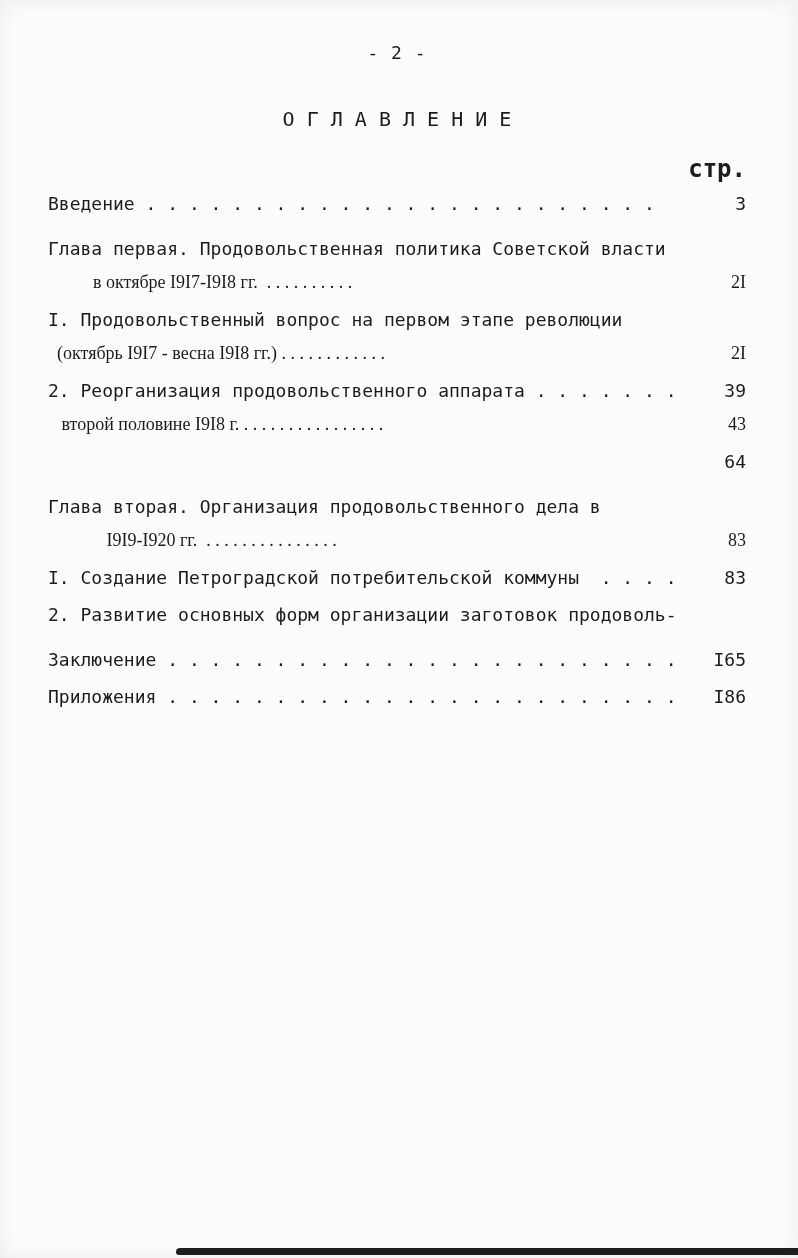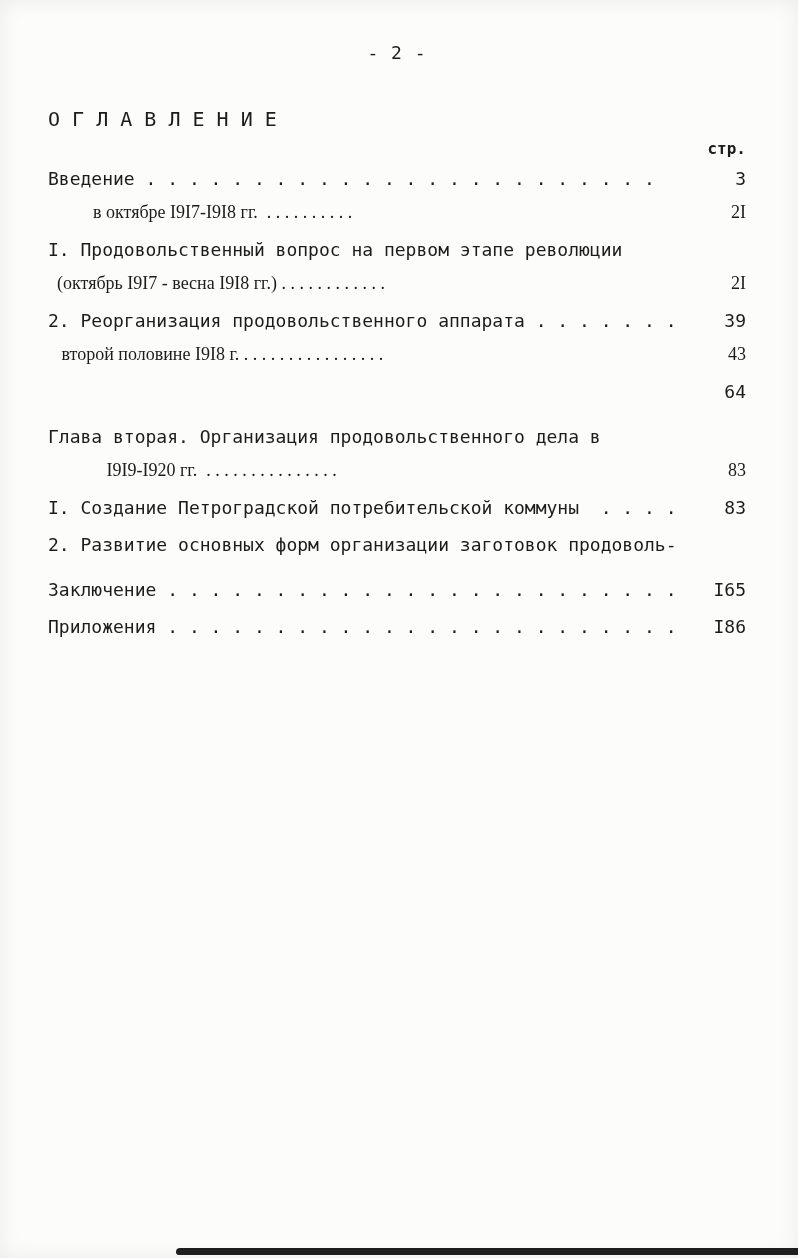--- a/index.html
+++ b/index.html
@@ -22,28 +22,29 @@
     padding: 0 52px 0 48px;
   }
   .page-num {
     padding-top: 42px;
     text-align: center;
     font-size: 18px;
     letter-spacing: 1px;
   }
   .doc-title {
     margin: 44px 0 0 0;
+    text-align: center;
     font-size: 20px;
     font-weight: normal;
     white-space: pre;
   }
   .col-header {
-    margin-top: 8px;
+    margin-top: 24px;
     text-align: right;
-    font-size: 16px;
+    font-size: 24px;
     font-weight: bold;
   }
   .toc {
     margin-top: 10px;
     font-size: 18px;
   }
   .line {
     display: flex;
     align-items: flex-start;
     height: 37px;
@@ -88,20 +89,24 @@
 
     <div class="col-header">стр.</div>
 
     <div class="toc">
 
       <div class="line">
         <span class="t">Введение . . . . . . . . . . . . . . . . . . . . . . . .</span>
         <span class="p">3</span>
       </div>
 
+      <div class="line gap-lg">
+        <span class="t">Глава первая. Продовольственная политика Советской власти</span>
+        <span class="p"></span>
+      </div>
 
       <div class="line cont">
         <span class="t">          в октябре I9I7-I9I8 гг.  . . . . . . . . . .</span>
         <span class="p">2I</span>
       </div>
 
       <div class="line">
         <span class="t">I. Продовольственный вопрос на первом этапе революции</span>
         <span class="p"></span>
       </div>

